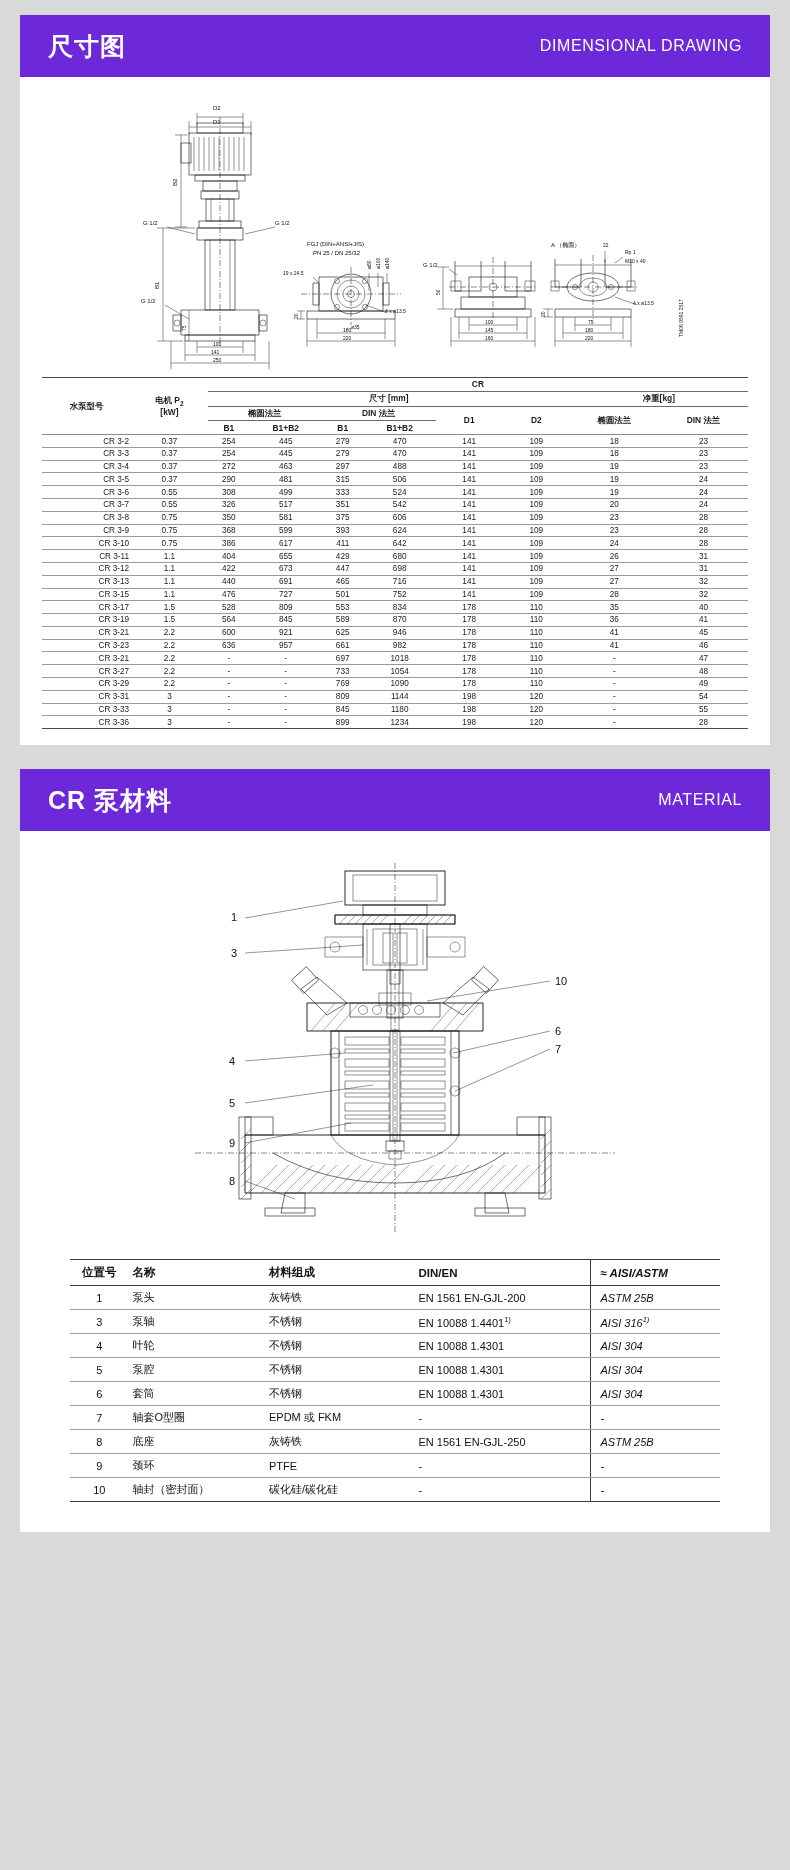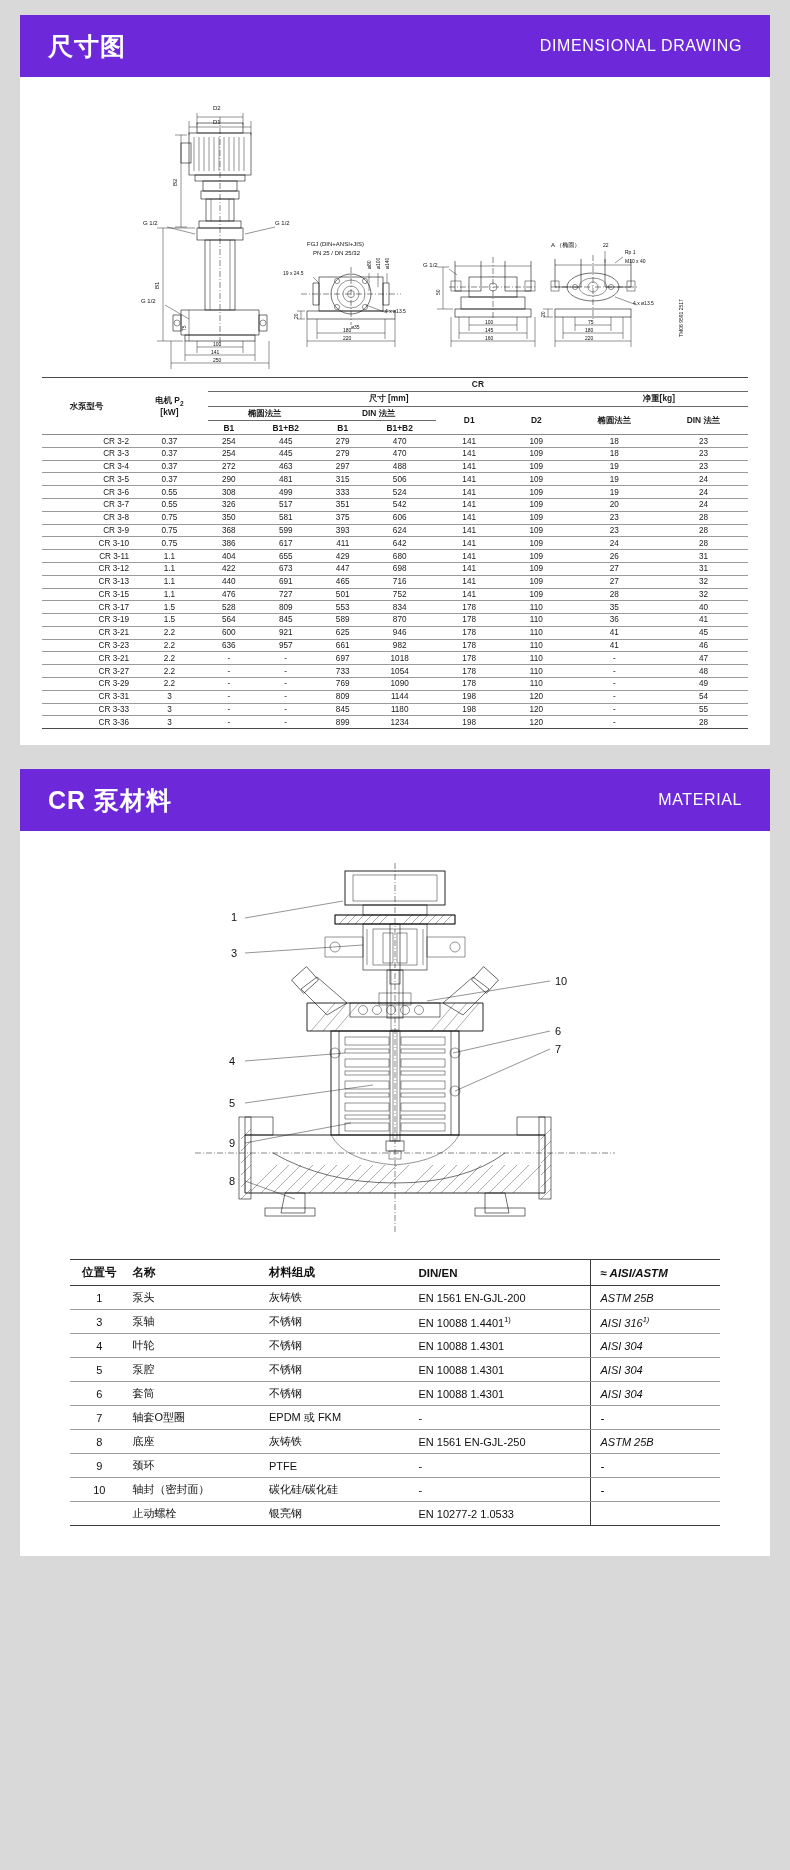--- a/index.html
+++ b/index.html
@@ -946,27 +946,20 @@
             <td class="m-din">-</td>
             <td class="m-ais vsep">-</td>
           </tr>
           <tr>
             <td class="m-pos">10</td>
             <td class="m-nam">轴封（密封面）</td>
             <td class="m-mat">碳化硅/碳化硅</td>
             <td class="m-din">-</td>
             <td class="m-ais vsep">-</td>
           </tr>
-          <tr>
-            <td class="m-pos"></td>
-            <td class="m-nam">止动螺栓</td>
-            <td class="m-mat">银亮钢</td>
-            <td class="m-din">EN 10277-2 1.0533</td>
-            <td class="m-ais vsep"></td>
-          </tr>
         </tbody>
     </table>
 
     <div style="height:26px"></div>
   </div>
 
   <div class="spacer-bot"></div>
 </div>
 
 </body></html>

